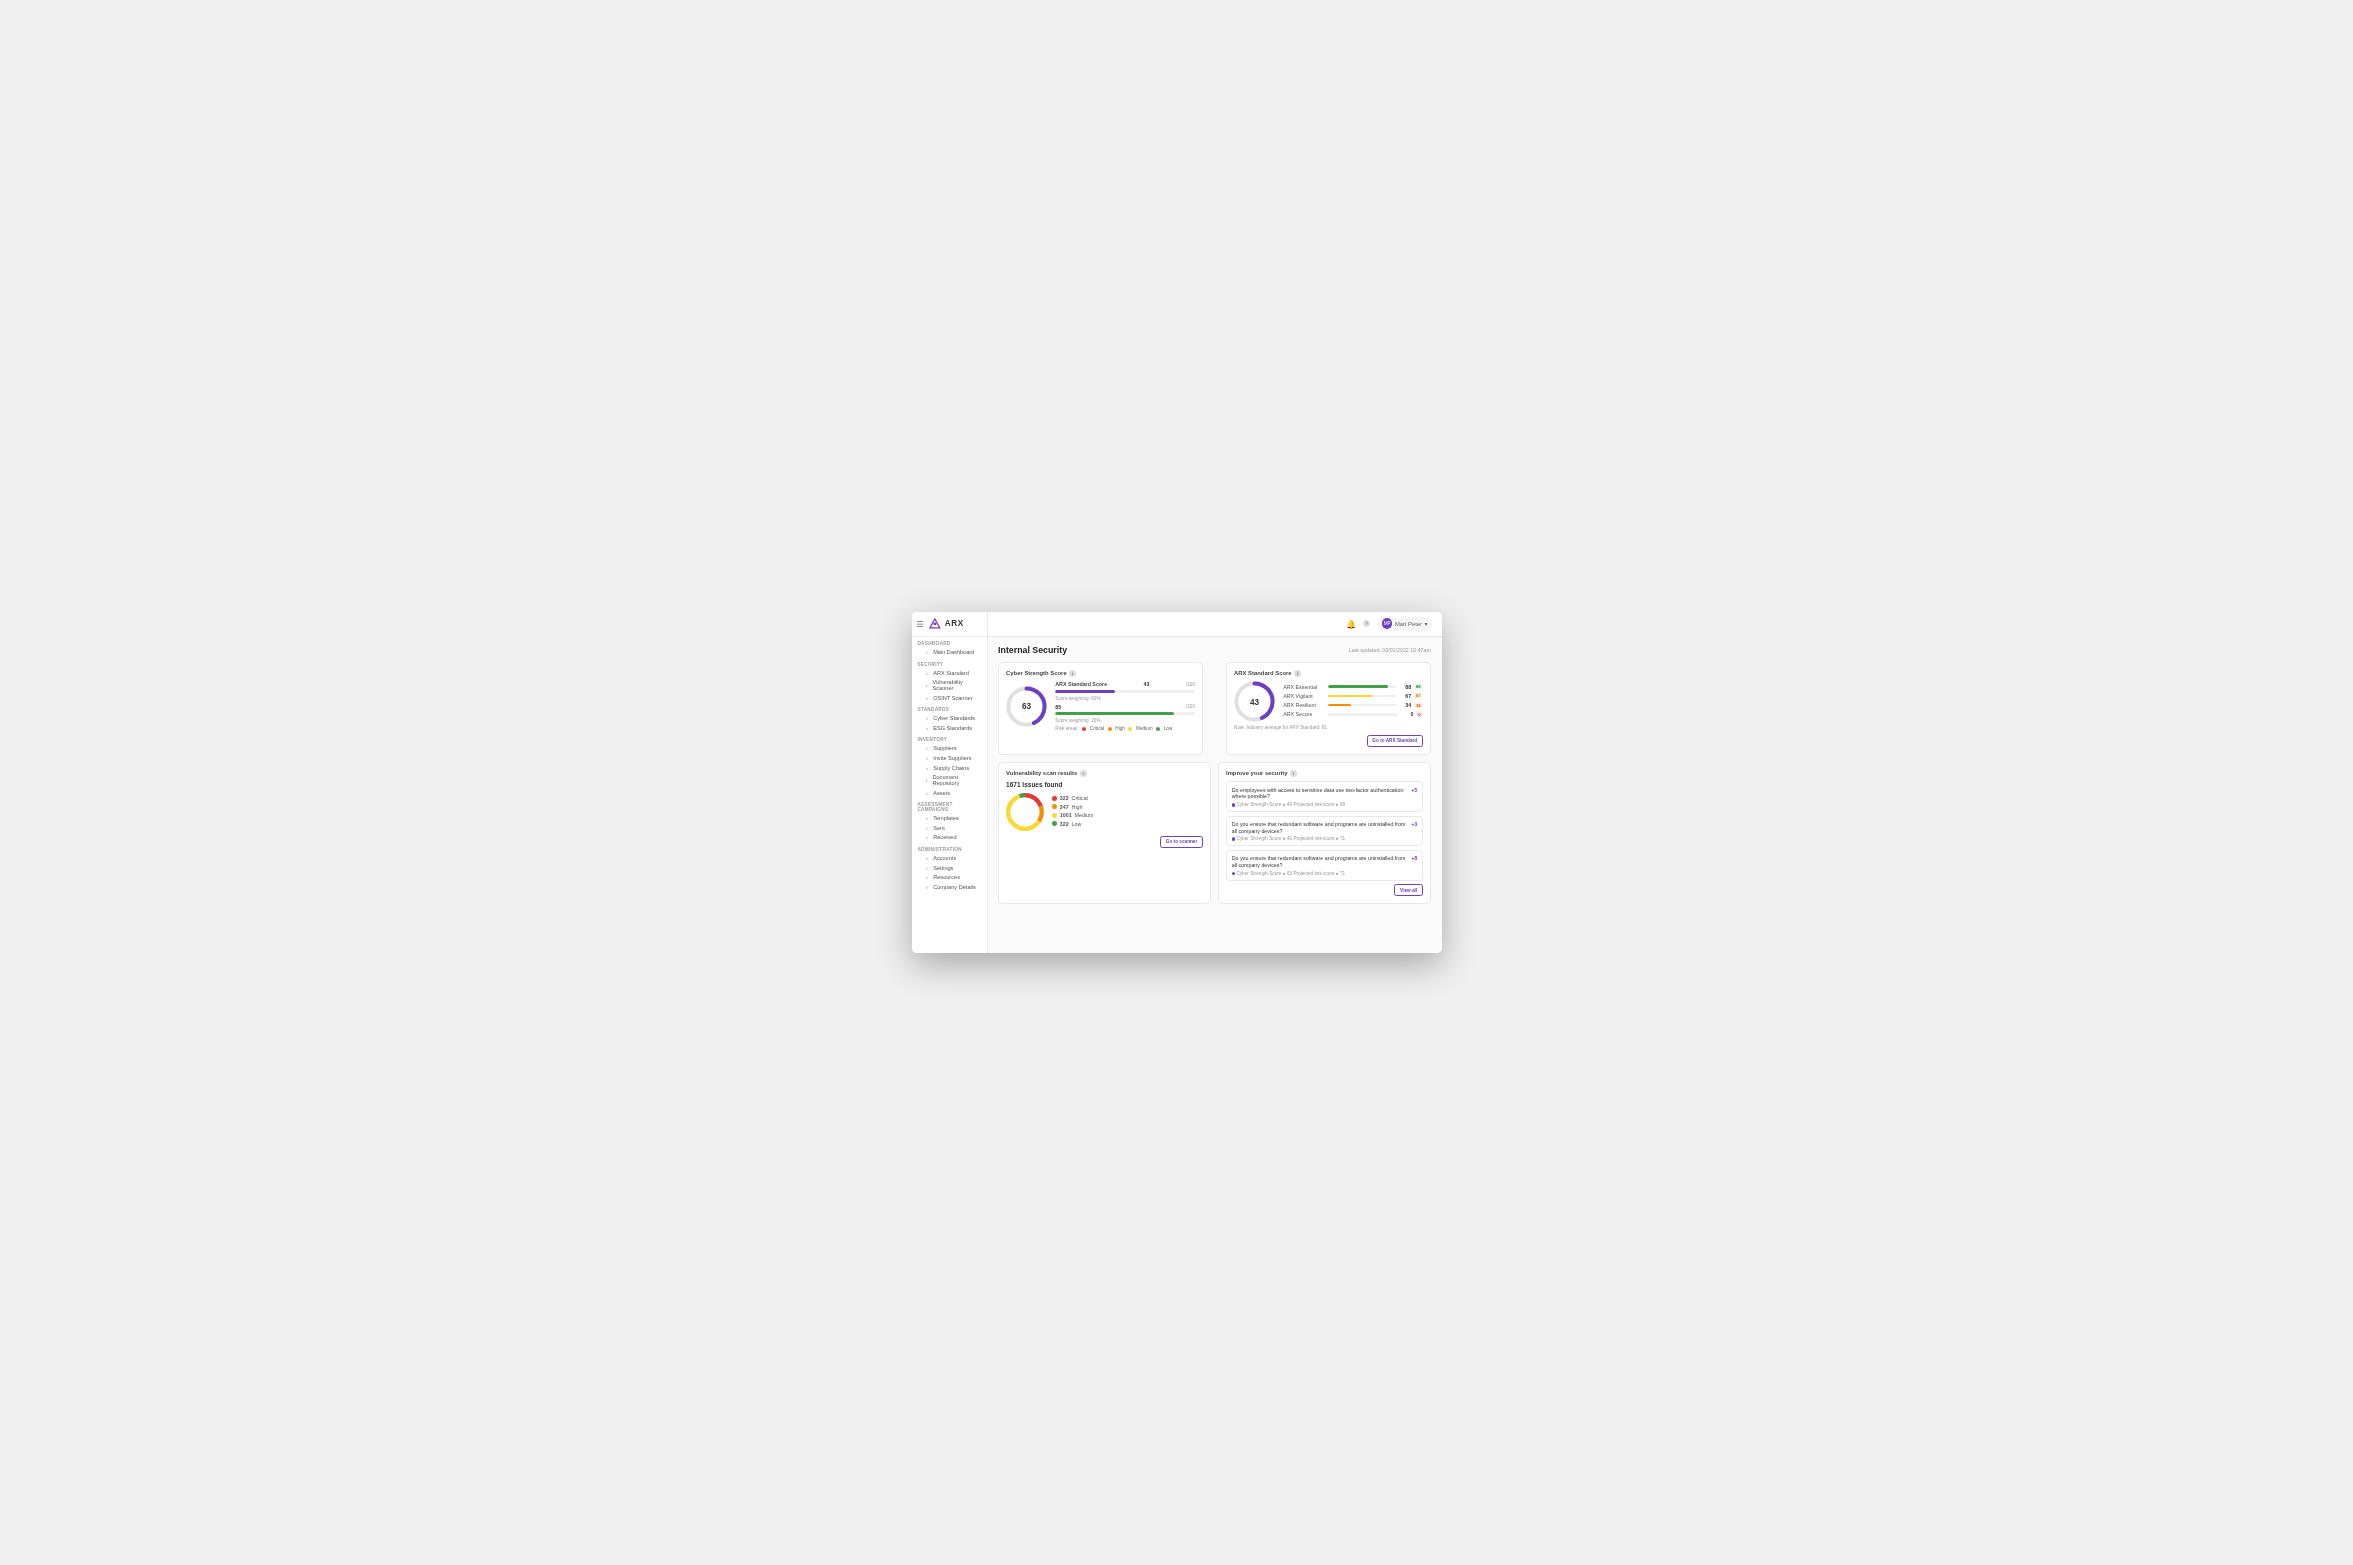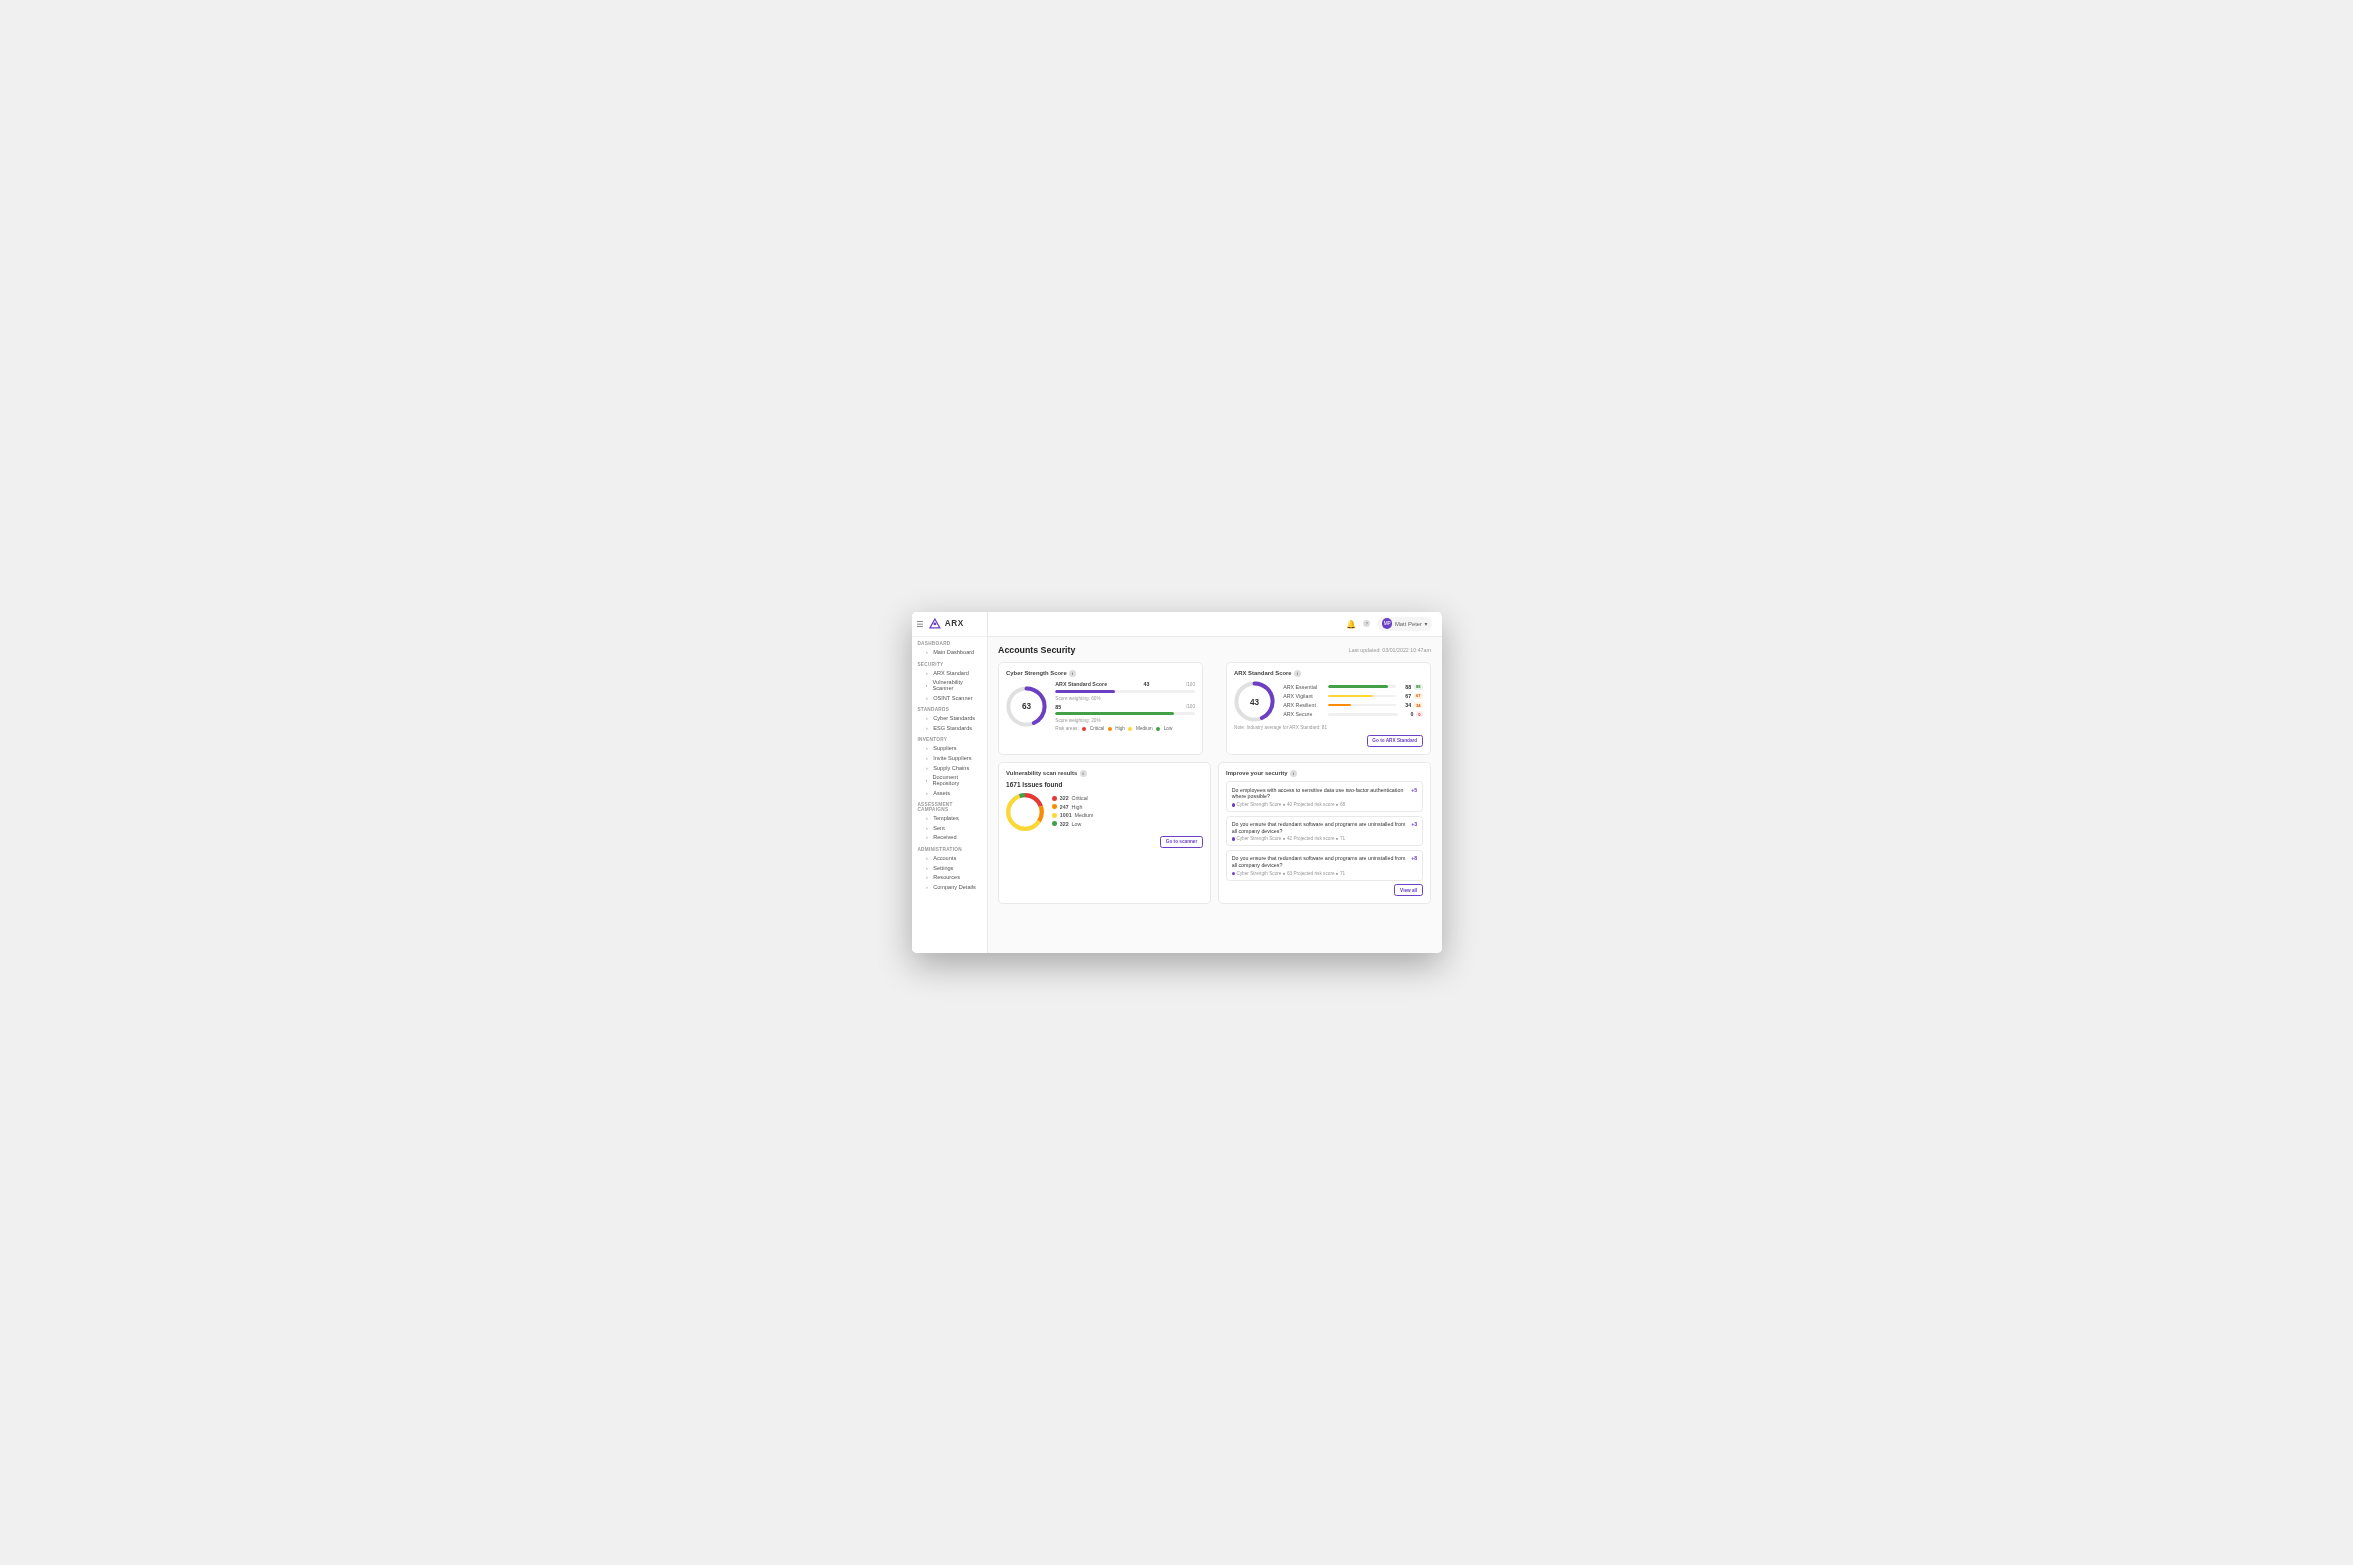--- a/index.html
+++ b/index.html
@@ -558,21 +558,21 @@
         <div class="user-badge">
           <div class="user-avatar">MP</div>
           <span>Matt Peter</span>
           <span>▾</span>
         </div>
       </div>
     </div>
 
     <div class="page-content">
       <div class="page-header">
-        <span class="page-title">Accounts Security</span>
+        <span class="page-title">Internal Security</span>
         <span class="last-updated">Last updated: 03/01/2022 10:47am</span>
       </div>
 
       <div class="cards-row">
 
         <div class="card">
           <div class="card-title">
             <span>Cyber Strength Score</span>
             <span class="info-icon">i</span>
           </div>

